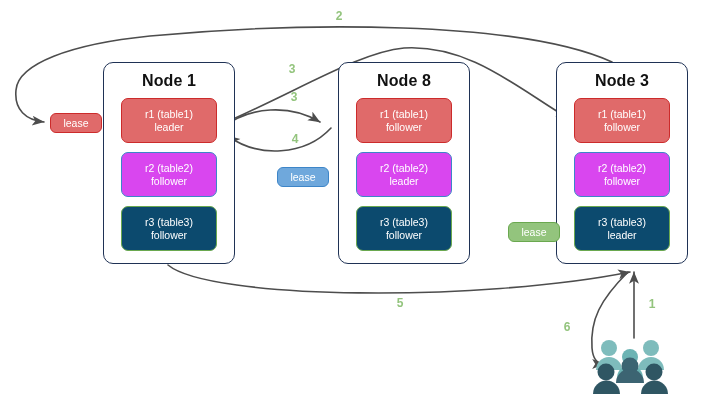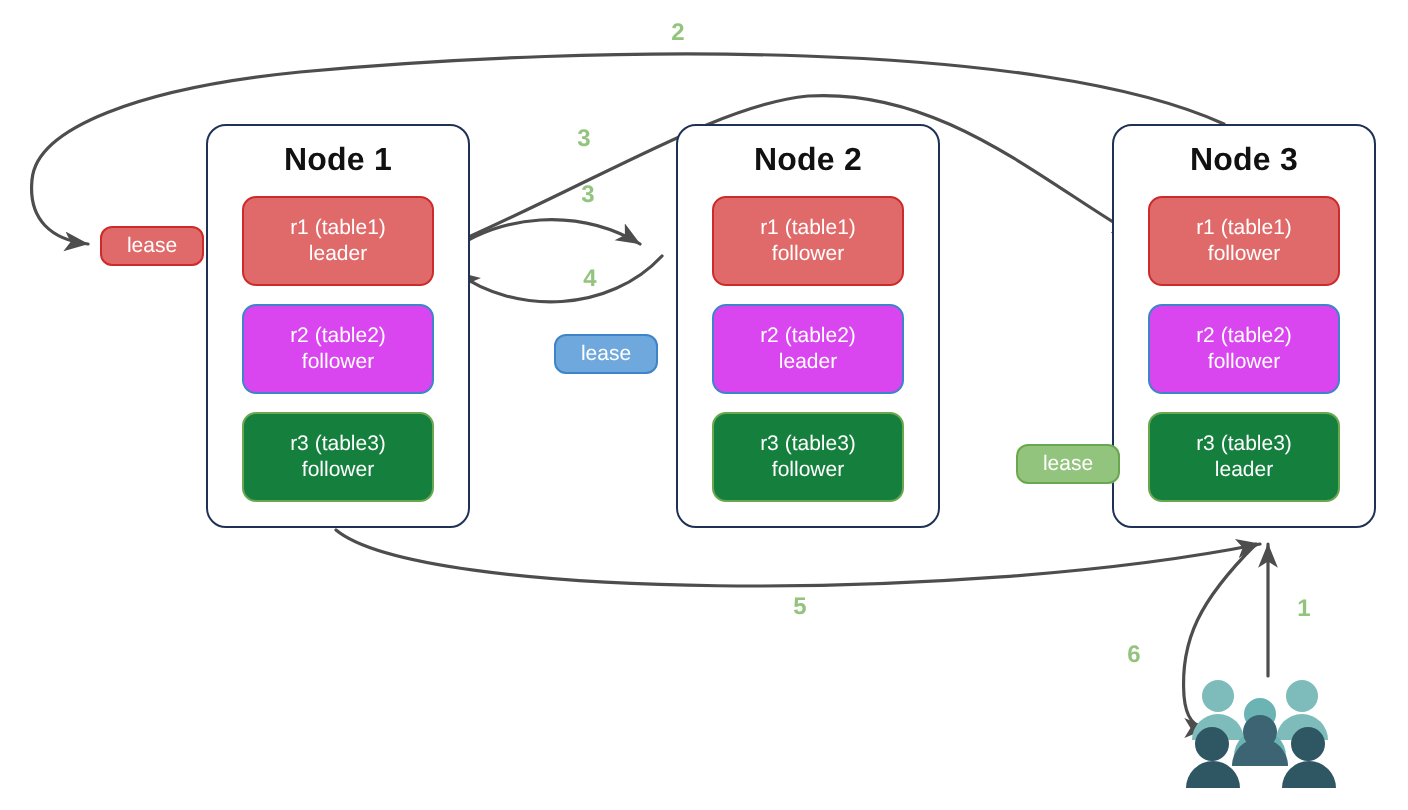--- a/index.html
+++ b/index.html
@@ -62,21 +62,21 @@
     align-items: center;
     justify-content: center;
     color: #ffffff;
     font-size: 10.5px;
     line-height: 13px;
     text-align: center;
   }
   .replica .ln { display: block; }
   .rep-red   { background: #e06a6a; border: 1.4px solid #cc2b2b; }
   .rep-blue  { background: #d946ef; border: 1.4px solid #3d85c8; }
-  .rep-green { background: #15803d; border: 1.4px solid #6aa84f; }
+  .rep-green { background: #0c4a6e; border: 1.4px solid #6aa84f; }
 
   
   .lease {
     position: absolute;
     box-sizing: border-box;
     border-radius: 6px;
     display: flex;
     align-items: center;
     justify-content: center;
     color: #ffffff;
@@ -141,21 +141,21 @@
       <span class="ln">r2 (table2)</span>
       <span class="ln">follower</span>
     </div>
     <div class="replica rep-green">
       <span class="ln">r3 (table3)</span>
       <span class="ln">follower</span>
     </div>
   </div>
 
   <div class="node" style="left:338px; top:62px; width:132px; height:202px;">
-    <div class="node-title">Node 2</div>
+    <div class="node-title">Node 8</div>
     <div class="replica rep-red">
       <span class="ln">r1 (table1)</span>
       <span class="ln">follower</span>
     </div>
     <div class="replica rep-blue">
       <span class="ln">r2 (table2)</span>
       <span class="ln">leader</span>
     </div>
     <div class="replica rep-green">
       <span class="ln">r3 (table3)</span>

